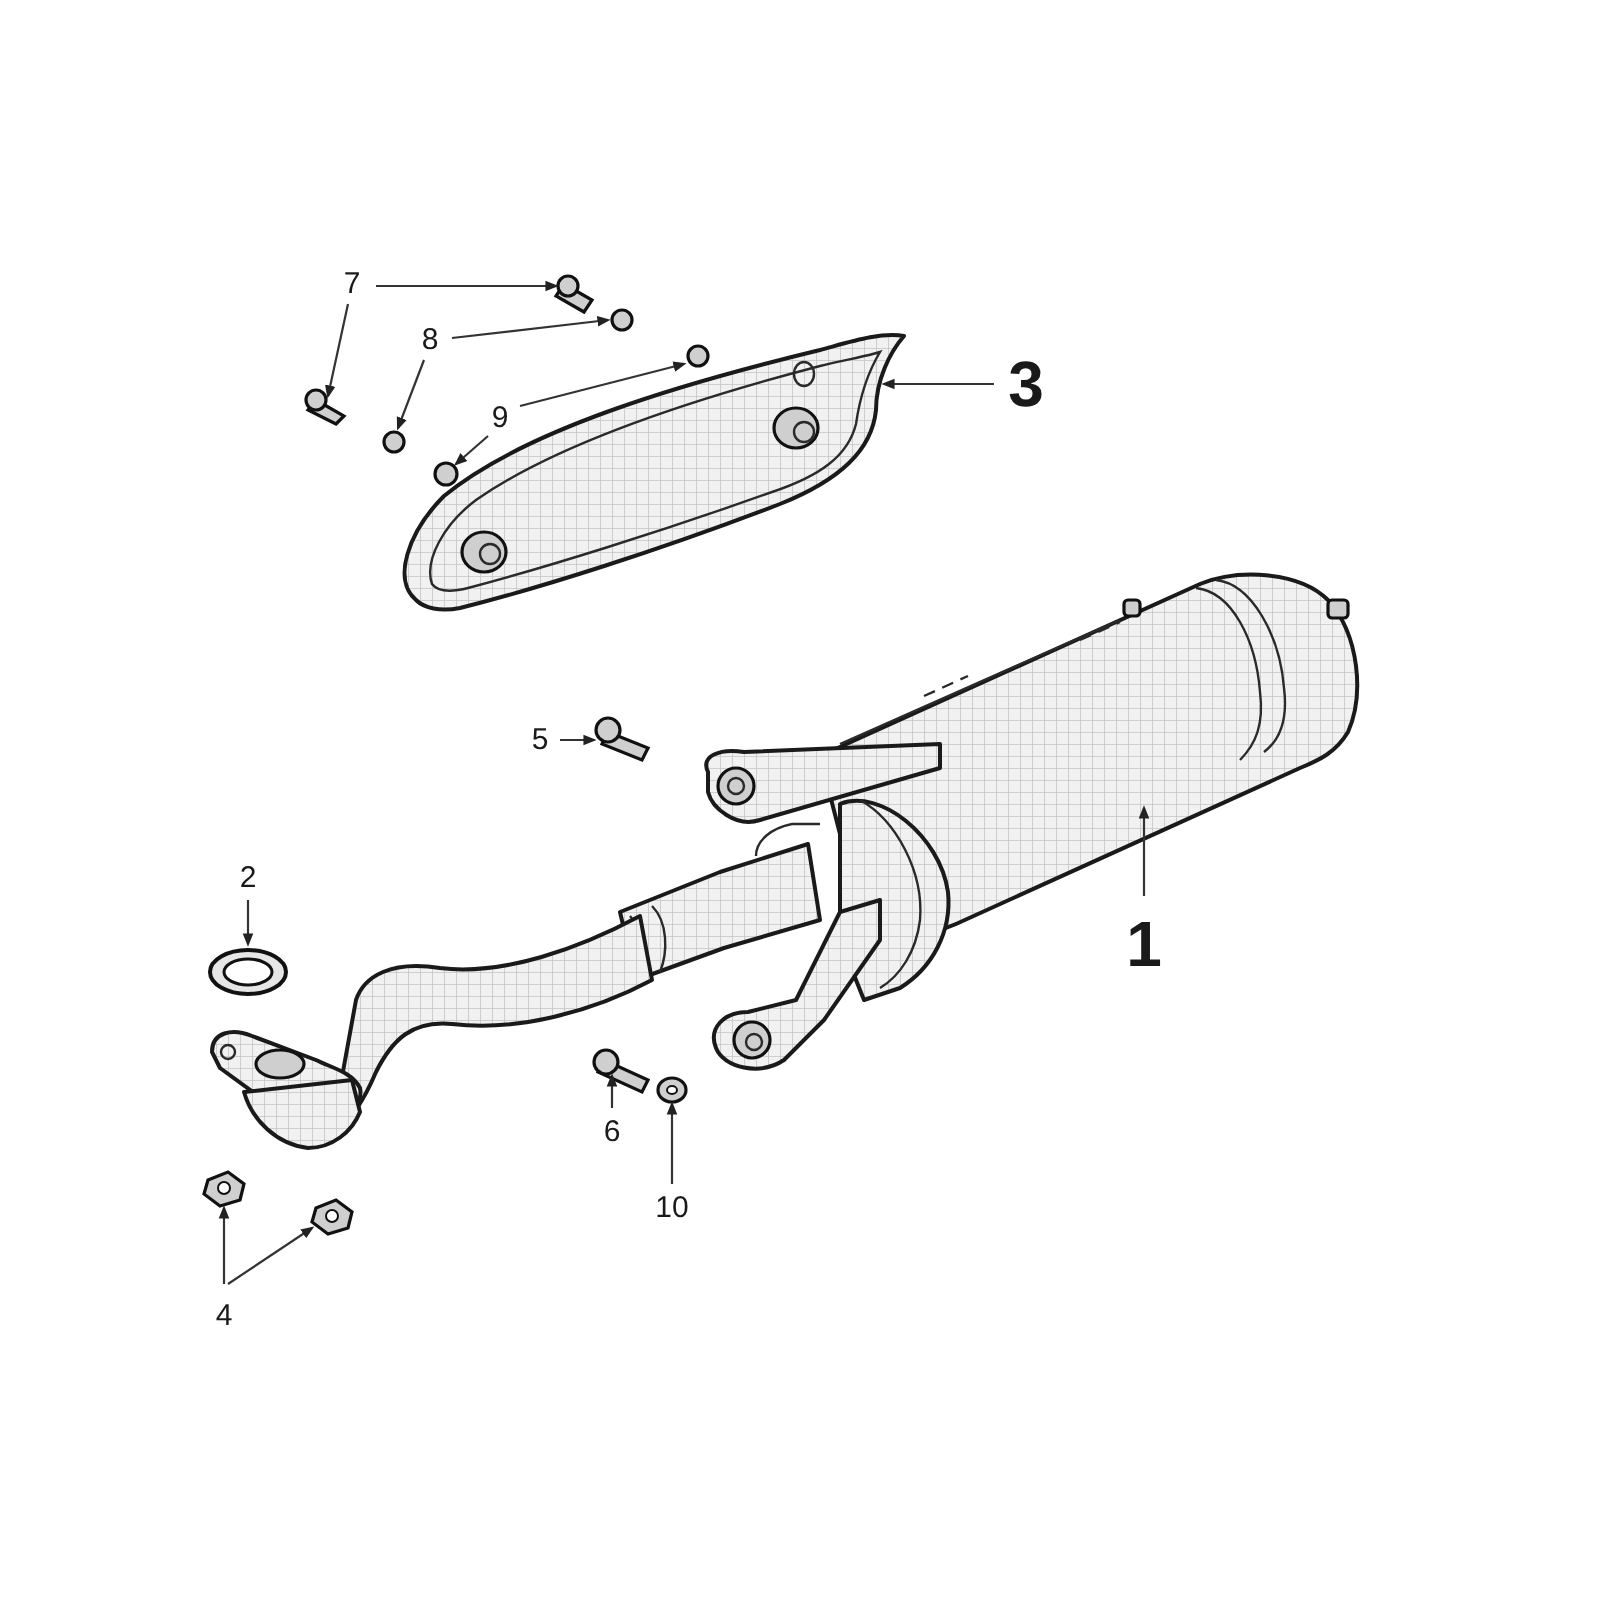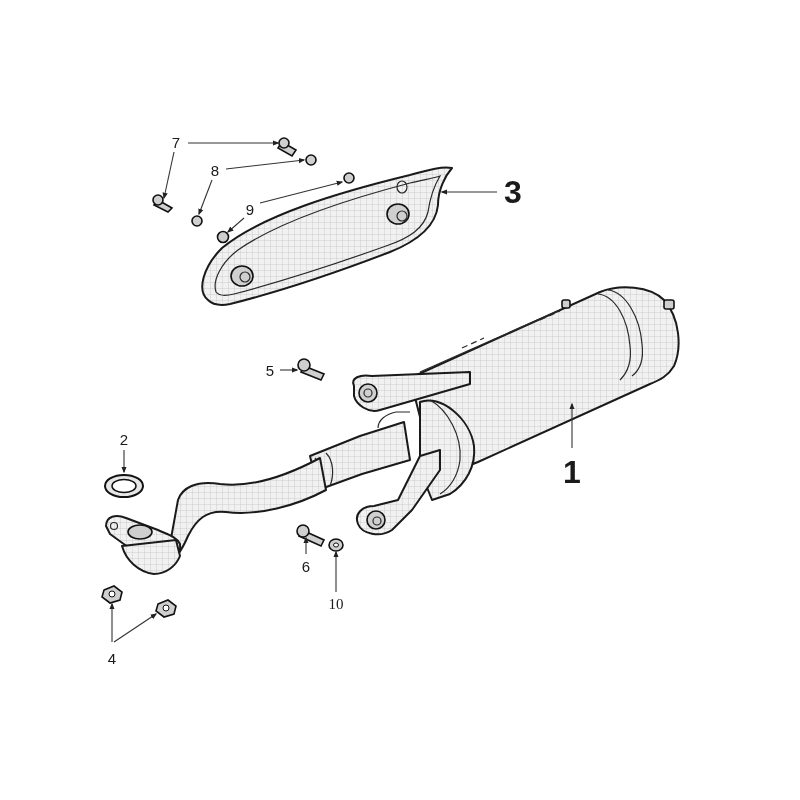--- a/index.html
+++ b/index.html
@@ -145,13 +145,13 @@
 
 <div class="callout big" style="left:572px;top:472px;">1</div>
 <div class="callout small" style="left:124px;top:439px;">2</div>
 <div class="callout big" style="left:513px;top:192px;">3</div>
 <div class="callout small" style="left:112px;top:658px;">4</div>
 <div class="callout small" style="left:270px;top:370px;">5</div>
 <div class="callout small" style="left:306px;top:566px;">6</div>
 <div class="callout small" style="left:176px;top:142px;">7</div>
 <div class="callout small" style="left:215px;top:170px;">8</div>
 <div class="callout small" style="left:250px;top:209px;">9</div>
-<div class="callout small" style="left:336px;top:604px;font-family:Liberation Serif, serif;">10</div>
+<div class="callout small" style="left:336px;top:604px;">10</div>
 
 </body></html>

